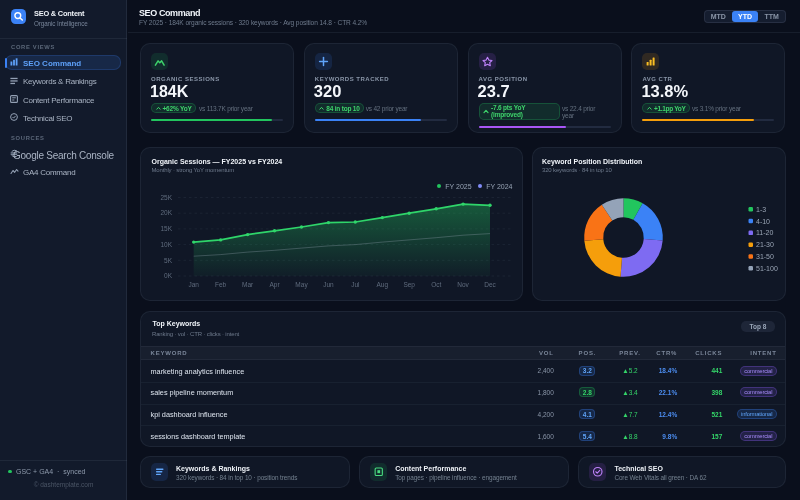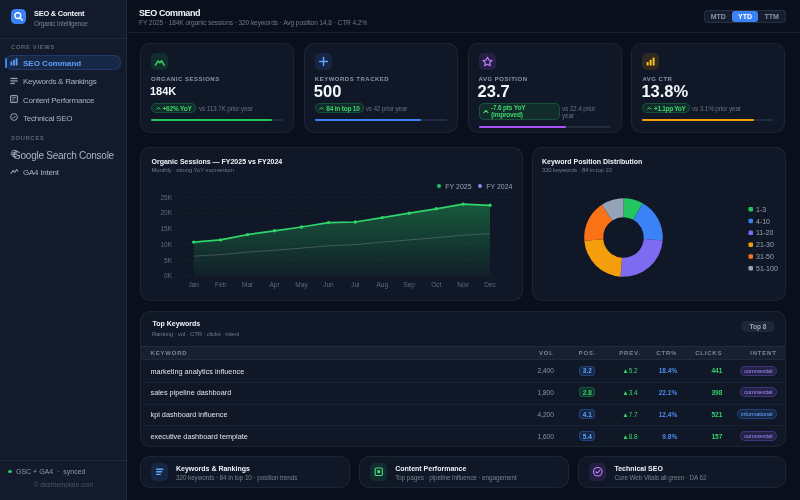--- a/index.html
+++ b/index.html
@@ -75,21 +75,21 @@
           <line x1="1.1" y1="5.3" x2="6.8" y2="5.3" stroke="#93a0b4" stroke-width="1" stroke-linecap="round"></line>
         </svg>
   </div>
   <div class="abs" style="left:13px;top:149.5px;font-size:10px;color:#aab4c4;letter-spacing:-0.25px;">Google Search Console</div>
 
   <div class="abs" style="left:10px;top:167px;width:9px;height:9px;">
     <svg width="9" height="9" viewBox="0 0 9 9">
           <path d="M1 6.5 L3 3.5 L4.7 5.3 L6.6 2.5 L8 4.1" fill="none" stroke="#93a0b4" stroke-width="1.1" stroke-linejoin="round" stroke-linecap="round"></path>
         </svg>
   </div>
-  <div class="abs" style="left:23px;top:167.5px;font-size:8px;color:#aab4c4;letter-spacing:-0.25px;">GA4 Intent</div>
+  <div class="abs" style="left:23px;top:167.5px;font-size:8px;color:#aab4c4;letter-spacing:-0.25px;">GA4 Command</div>
 
   <div class="abs" style="left:0;top:460px;width:127px;border-top:1px solid rgba(148,163,190,0.10);"></div>
   <div class="abs" style="left:8px;top:469.5px;width:3.6px;height:3.6px;border-radius:50%;background:#22c55e;"></div>
   <div class="abs" style="left:16px;top:467.5px;font-size:7px;color:#8d99ab;">GSC + GA4 &nbsp;·&nbsp; synced</div>
   <div class="abs" style="left:0;top:481px;width:127px;text-align:center;font-size:6.5px;color:#4b5566;">© dashtemplate.com</div>
 </aside>
 
 <div class="abs" style="left:139px;top:8px;font-size:9px;font-weight:bold;color:#f1f5fa;line-height:10px;letter-spacing:-0.4px;">SEO Command</div>
 <div class="abs" style="left:139px;top:18.5px;font-size:6.6px;color:#6e7a8c;letter-spacing:-0.1px;">FY 2025 · 184K organic sessions · 320 keywords · Avg position 14.8 · CTR 4.2%</div>
 <div class="abs" style="left:128px;top:32px;width:672px;border-top:1px solid rgba(148,163,190,0.10);"></div>
@@ -100,40 +100,40 @@
   <div style="flex:1;display:flex;align-items:center;justify-content:center;font-size:7px;font-weight:bold;color:#8a95a7;">TTM</div>
 </div>
 
 <div class="card" style="left:140px;top:42.5px;width:154px;height:90.5px;"></div>
 <div class="abs" style="left:151px;top:53px;width:17px;height:17px;border-radius:5px;background:rgba(34,197,94,0.13);">
   <svg width="17" height="17" viewBox="0 0 17 17">
         <path d="M4.4 12.1 L7.1 7.9 L8.8 9.7 L10.6 7.9 L13.1 12.1" fill="none" stroke="#3ed36b" stroke-width="1.5" stroke-linecap="round" stroke-linejoin="round"></path>
       </svg>
 </div>
 <div class="abs caps" style="left:151px;top:76px;font-size:6px;color:#8a96a8;letter-spacing:0.5px;">Organic Sessions</div>
-<div class="abs" style="left:150px;top:83px;font-size:11px;font-weight:bold;color:#f4f7fb;line-height:17px;">184K</div>
+<div class="abs" style="left:150px;top:83px;font-size:16px;font-weight:bold;color:#f4f7fb;line-height:17px;">184K</div>
 <div class="abs" style="left:151px;top:103px;height:10px;background:rgba(34,197,94,0.12);border:1px solid rgba(34,197,94,0.25);border-radius:5px;display:flex;align-items:center;padding:0 3.5px;">
   <svg width="5" height="4.5" viewBox="0 0 6 5" style="margin-right:2px;">
         <path d="M1 3.6 L3 1.4 L5 3.6" fill="none" stroke="#3ed36b" stroke-width="1.2" stroke-linecap="round" stroke-linejoin="round"></path>
       </svg>
   <span style="font-size:6.5px;font-weight:bold;color:#3ed36b;letter-spacing:-0.2px;">+62% YoY</span>
 </div>
 <div class="abs" style="left:199px;top:104.8px;font-size:6.5px;color:#64707f;letter-spacing:-0.2px;">vs 113.7K prior year</div>
 <div class="abs" style="left:151px;top:118.5px;width:132px;height:2.5px;border-radius:2px;background:#222b40;"></div>
 <div class="abs" style="left:151px;top:118.5px;width:120.5px;height:2.5px;border-radius:2px;background:#22c55e;"></div>
 
 <div class="card" style="left:303.8px;top:42.5px;width:154px;height:90.5px;"></div>
 <div class="abs" style="left:314.8px;top:53px;width:17px;height:17px;border-radius:5px;background:rgba(59,130,246,0.14);">
   <svg width="17" height="17" viewBox="0 0 17 17">
         <line x1="8.5" y1="4.6" x2="8.5" y2="12.4" stroke="#60a5fa" stroke-width="1.5" stroke-linecap="round"></line>
         <line x1="4.6" y1="8.5" x2="12.4" y2="8.5" stroke="#60a5fa" stroke-width="1.5" stroke-linecap="round"></line>
       </svg>
 </div>
 <div class="abs caps" style="left:314.8px;top:76px;font-size:6px;color:#8a96a8;letter-spacing:0.5px;">Keywords Tracked</div>
-<div class="abs" style="left:313.8px;top:83px;font-size:16.5px;font-weight:bold;color:#f4f7fb;line-height:17px;">500</div>
+<div class="abs" style="left:313.8px;top:83px;font-size:16.5px;font-weight:bold;color:#f4f7fb;line-height:17px;">320</div>
 <div class="abs" style="left:314.8px;top:103px;height:10px;background:rgba(34,197,94,0.12);border:1px solid rgba(34,197,94,0.25);border-radius:5px;display:flex;align-items:center;padding:0 3.5px;">
   <svg width="5" height="4.5" viewBox="0 0 6 5" style="margin-right:2px;">
         <path d="M1 3.6 L3 1.4 L5 3.6" fill="none" stroke="#3ed36b" stroke-width="1.2" stroke-linecap="round" stroke-linejoin="round"></path>
       </svg>
   <span style="font-size:6.5px;font-weight:bold;color:#3ed36b;letter-spacing:-0.2px;">84 in top 10</span>
 </div>
 <div class="abs" style="left:365.7px;top:104.8px;font-size:6.5px;color:#64707f;letter-spacing:-0.2px;">vs 42 prior year</div>
 <div class="abs" style="left:314.8px;top:118.5px;width:132px;height:2.5px;border-radius:2px;background:#222b40;"></div>
 <div class="abs" style="left:314.8px;top:118.5px;width:106px;height:2.5px;border-radius:2px;background:#3b82f6;"></div>
 
@@ -284,21 +284,21 @@
   <div class="abs num" style="left:322.8px;top:55.1px;width:90px;text-align:right;font-size:7.5px;color:#8a96a8;">2,400</div>
   <div class="abs" style="left:438.4px;top:53.6px;width:16px;height:10px;background:rgba(59,130,246,0.16);border:1px solid rgba(59,130,246,0.3);border-radius:4px;display:flex;align-items:center;justify-content:center;font-size:6.5px;font-weight:bold;color:#60a5fa;">3.2</div>
   <div class="abs num" style="left:444px;top:55.1px;width:90px;text-align:center;font-size:7.5px;color:#34d569;">▲5.2</div>
   <div class="abs num" style="left:446.2px;top:55.1px;width:90px;text-align:right;font-size:7.5px;font-weight:bold;color:#4c8df0;">18.4%</div>
   <div class="abs num" style="left:491.3px;top:55.1px;width:90px;text-align:right;font-size:7.5px;font-weight:bold;color:#34d569;">441</div>
   <div class="abs" style="left:540.8px;top:53.6px;width:95px;display:flex;justify-content:flex-end;">
         <span style="height:10px;padding:0 3.5px;background:rgba(139,92,246,0.16);border:1px solid rgba(139,92,246,0.3);border-radius:5px;display:flex;align-items:center;font-size:5.8px;letter-spacing:-0.15px;color:#a78bfa;">commercial</span>
       </div>
   <div class="abs" style="left:0;top:69.8px;width:646px;border-top:1px solid rgba(148,163,190,0.07);"></div>
 
-  <div class="abs" style="left:9.5px;top:76.4px;font-size:7.3px;color:#dde4ee;">sales pipeline dashboard</div>
+  <div class="abs" style="left:9.5px;top:76.4px;font-size:7.3px;color:#dde4ee;">sales pipeline momentum</div>
   <div class="abs num" style="left:322.8px;top:76.9px;width:90px;text-align:right;font-size:7.5px;color:#8a96a8;">1,800</div>
   <div class="abs" style="left:438.4px;top:75.4px;width:16px;height:10px;background:rgba(34,197,94,0.15);border:1px solid rgba(34,197,94,0.3);border-radius:4px;display:flex;align-items:center;justify-content:center;font-size:6.5px;font-weight:bold;color:#34d569;">2.8</div>
   <div class="abs num" style="left:444px;top:76.9px;width:90px;text-align:center;font-size:7.5px;color:#34d569;">▲3.4</div>
   <div class="abs num" style="left:446.2px;top:76.9px;width:90px;text-align:right;font-size:7.5px;font-weight:bold;color:#4c8df0;">22.1%</div>
   <div class="abs num" style="left:491.3px;top:76.9px;width:90px;text-align:right;font-size:7.5px;font-weight:bold;color:#34d569;">398</div>
   <div class="abs" style="left:540.8px;top:75.4px;width:95px;display:flex;justify-content:flex-end;">
         <span style="height:10px;padding:0 3.5px;background:rgba(139,92,246,0.16);border:1px solid rgba(139,92,246,0.3);border-radius:5px;display:flex;align-items:center;font-size:5.8px;letter-spacing:-0.15px;color:#a78bfa;">commercial</span>
       </div>
   <div class="abs" style="left:0;top:91.6px;width:646px;border-top:1px solid rgba(148,163,190,0.07);"></div>
 
@@ -306,21 +306,21 @@
   <div class="abs num" style="left:322.8px;top:98.7px;width:90px;text-align:right;font-size:7.5px;color:#8a96a8;">4,200</div>
   <div class="abs" style="left:438.4px;top:97.2px;width:16px;height:10px;background:rgba(59,130,246,0.16);border:1px solid rgba(59,130,246,0.3);border-radius:4px;display:flex;align-items:center;justify-content:center;font-size:6.5px;font-weight:bold;color:#60a5fa;">4.1</div>
   <div class="abs num" style="left:444px;top:98.7px;width:90px;text-align:center;font-size:7.5px;color:#34d569;">▲7.7</div>
   <div class="abs num" style="left:446.2px;top:98.7px;width:90px;text-align:right;font-size:7.5px;font-weight:bold;color:#4c8df0;">12.4%</div>
   <div class="abs num" style="left:491.3px;top:98.7px;width:90px;text-align:right;font-size:7.5px;font-weight:bold;color:#34d569;">521</div>
   <div class="abs" style="left:540.8px;top:97.2px;width:95px;display:flex;justify-content:flex-end;">
         <span style="height:10px;padding:0 3.5px;background:rgba(59,130,246,0.16);border:1px solid rgba(59,130,246,0.3);border-radius:5px;display:flex;align-items:center;font-size:5.8px;letter-spacing:-0.15px;color:#60a5fa;">informational</span>
       </div>
   <div class="abs" style="left:0;top:113.4px;width:646px;border-top:1px solid rgba(148,163,190,0.07);"></div>
 
-  <div class="abs" style="left:9.5px;top:120px;font-size:7.3px;color:#dde4ee;">executive dashboard template</div>
+  <div class="abs" style="left:9.5px;top:120px;font-size:7.3px;color:#dde4ee;">sessions dashboard template</div>
   <div class="abs num" style="left:322.8px;top:120.5px;width:90px;text-align:right;font-size:7.5px;color:#8a96a8;">1,600</div>
   <div class="abs" style="left:438.4px;top:119px;width:16px;height:10px;background:rgba(59,130,246,0.16);border:1px solid rgba(59,130,246,0.3);border-radius:4px;display:flex;align-items:center;justify-content:center;font-size:6.5px;font-weight:bold;color:#60a5fa;">5.4</div>
   <div class="abs num" style="left:444px;top:120.5px;width:90px;text-align:center;font-size:7.5px;color:#34d569;">▲8.8</div>
   <div class="abs num" style="left:446.2px;top:120.5px;width:90px;text-align:right;font-size:7.5px;font-weight:bold;color:#4c8df0;">9.8%</div>
   <div class="abs num" style="left:491.3px;top:120.5px;width:90px;text-align:right;font-size:7.5px;font-weight:bold;color:#34d569;">157</div>
   <div class="abs" style="left:540.8px;top:119px;width:95px;display:flex;justify-content:flex-end;">
         <span style="height:10px;padding:0 3.5px;background:rgba(139,92,246,0.16);border:1px solid rgba(139,92,246,0.3);border-radius:5px;display:flex;align-items:center;font-size:5.8px;letter-spacing:-0.15px;color:#a78bfa;">commercial</span>
       </div>
 </div>
 

